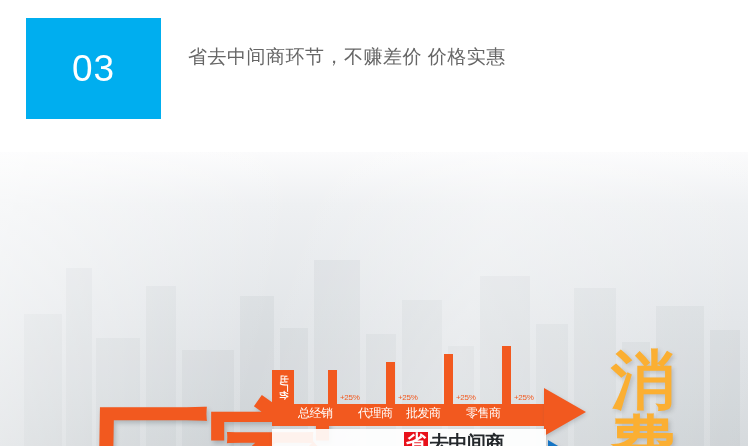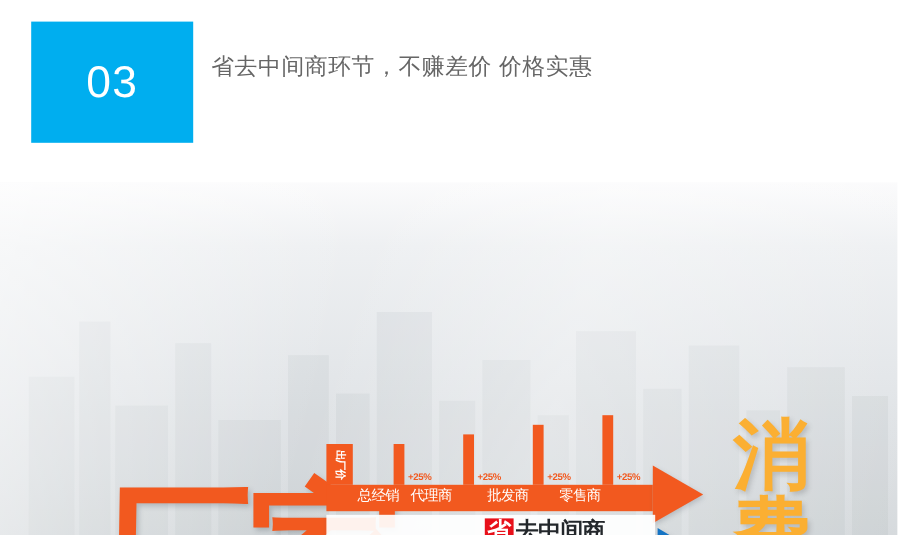--- a/index.html
+++ b/index.html
@@ -20,21 +20,21 @@
     color:#ffffff;font-size:37px;font-weight:400;letter-spacing:1px;
     font-family:"Liberation Sans","DejaVu Sans",sans-serif;line-height:1;
   }
   .head-text{position:absolute;left:176px;top:36px;width:560px;}
   .head-title{
     font-size:28px;font-weight:bold;color:#1a1a1a;line-height:1.25;
     letter-spacing:1px;white-space:nowrap;
   }
   .head-sub{
     font-size:19px;font-weight:400;color:#666666;line-height:1.3;
-    margin-top:9px;letter-spacing:0.5px;white-space:nowrap;
+    margin-top:9px;letter-spacing:0.5px;white-space:nowrap;margin-left:12px;
   }
 
   
   .illus{
     position:absolute;left:0;top:152px;width:748px;height:294px;
     overflow:hidden;
     background:
       linear-gradient(180deg,#fbfbfc 0%,#eef0f2 18%,#e3e6e9 55%,#d6dadd 100%);
   }
   
@@ -64,21 +64,21 @@
     text-shadow:2px 2px 4px rgba(70,70,70,.22);
   }
 
   
   .chain{position:absolute;left:272px;top:194px;width:300px;height:80px;}
   .chain-bar{
     position:absolute;left:0;bottom:0;width:272px;height:22px;background:#f2591f;
   }
   .bar{position:absolute;bottom:22px;width:9px;background:#f2591f;}
   .pct{
-    position:absolute;bottom:24px;font-size:8px;font-weight:bold;color:#f2591f;
+    position:absolute;bottom:24px;font-size:8px;font-weight:normal;color:#f2591f;
     font-family:"Liberation Sans",sans-serif;letter-spacing:-.3px;
   }
   .chain-label{
     position:absolute;bottom:4px;font-size:12px;font-weight:normal;color:#ffffff;
     font-family:"DejaVu Sans","Liberation Sans",sans-serif;
     letter-spacing:-.5px;white-space:nowrap;
   }
   .exw{
     position:absolute;left:0;bottom:22px;width:22px;height:34px;background:#f2591f;
   }
@@ -170,21 +170,21 @@
       <div class="bar" style="left:114px;height:42px"></div>
       <div class="bar" style="left:172px;height:50px"></div>
       <div class="bar" style="left:230px;height:58px"></div>
 
       <div class="pct" style="left:68px">+25%</div>
       <div class="pct" style="left:126px">+25%</div>
       <div class="pct" style="left:184px">+25%</div>
       <div class="pct" style="left:242px">+25%</div>
 
       <div class="chain-label" style="left:26px">总经销</div>
-      <div class="chain-label" style="left:70px">代理商</div>
+      <div class="chain-label" style="left:86px">代理商</div>
       <div class="chain-label" style="left:134px">批发商</div>
       <div class="chain-label" style="left:194px">零售商</div>
     </div>
 
     <div class="arrow-o"></div>
 
     <div class="band"></div>
     <div class="saving">
       <span class="sheng">省</span>
       <span class="rest">去中间商</span>

